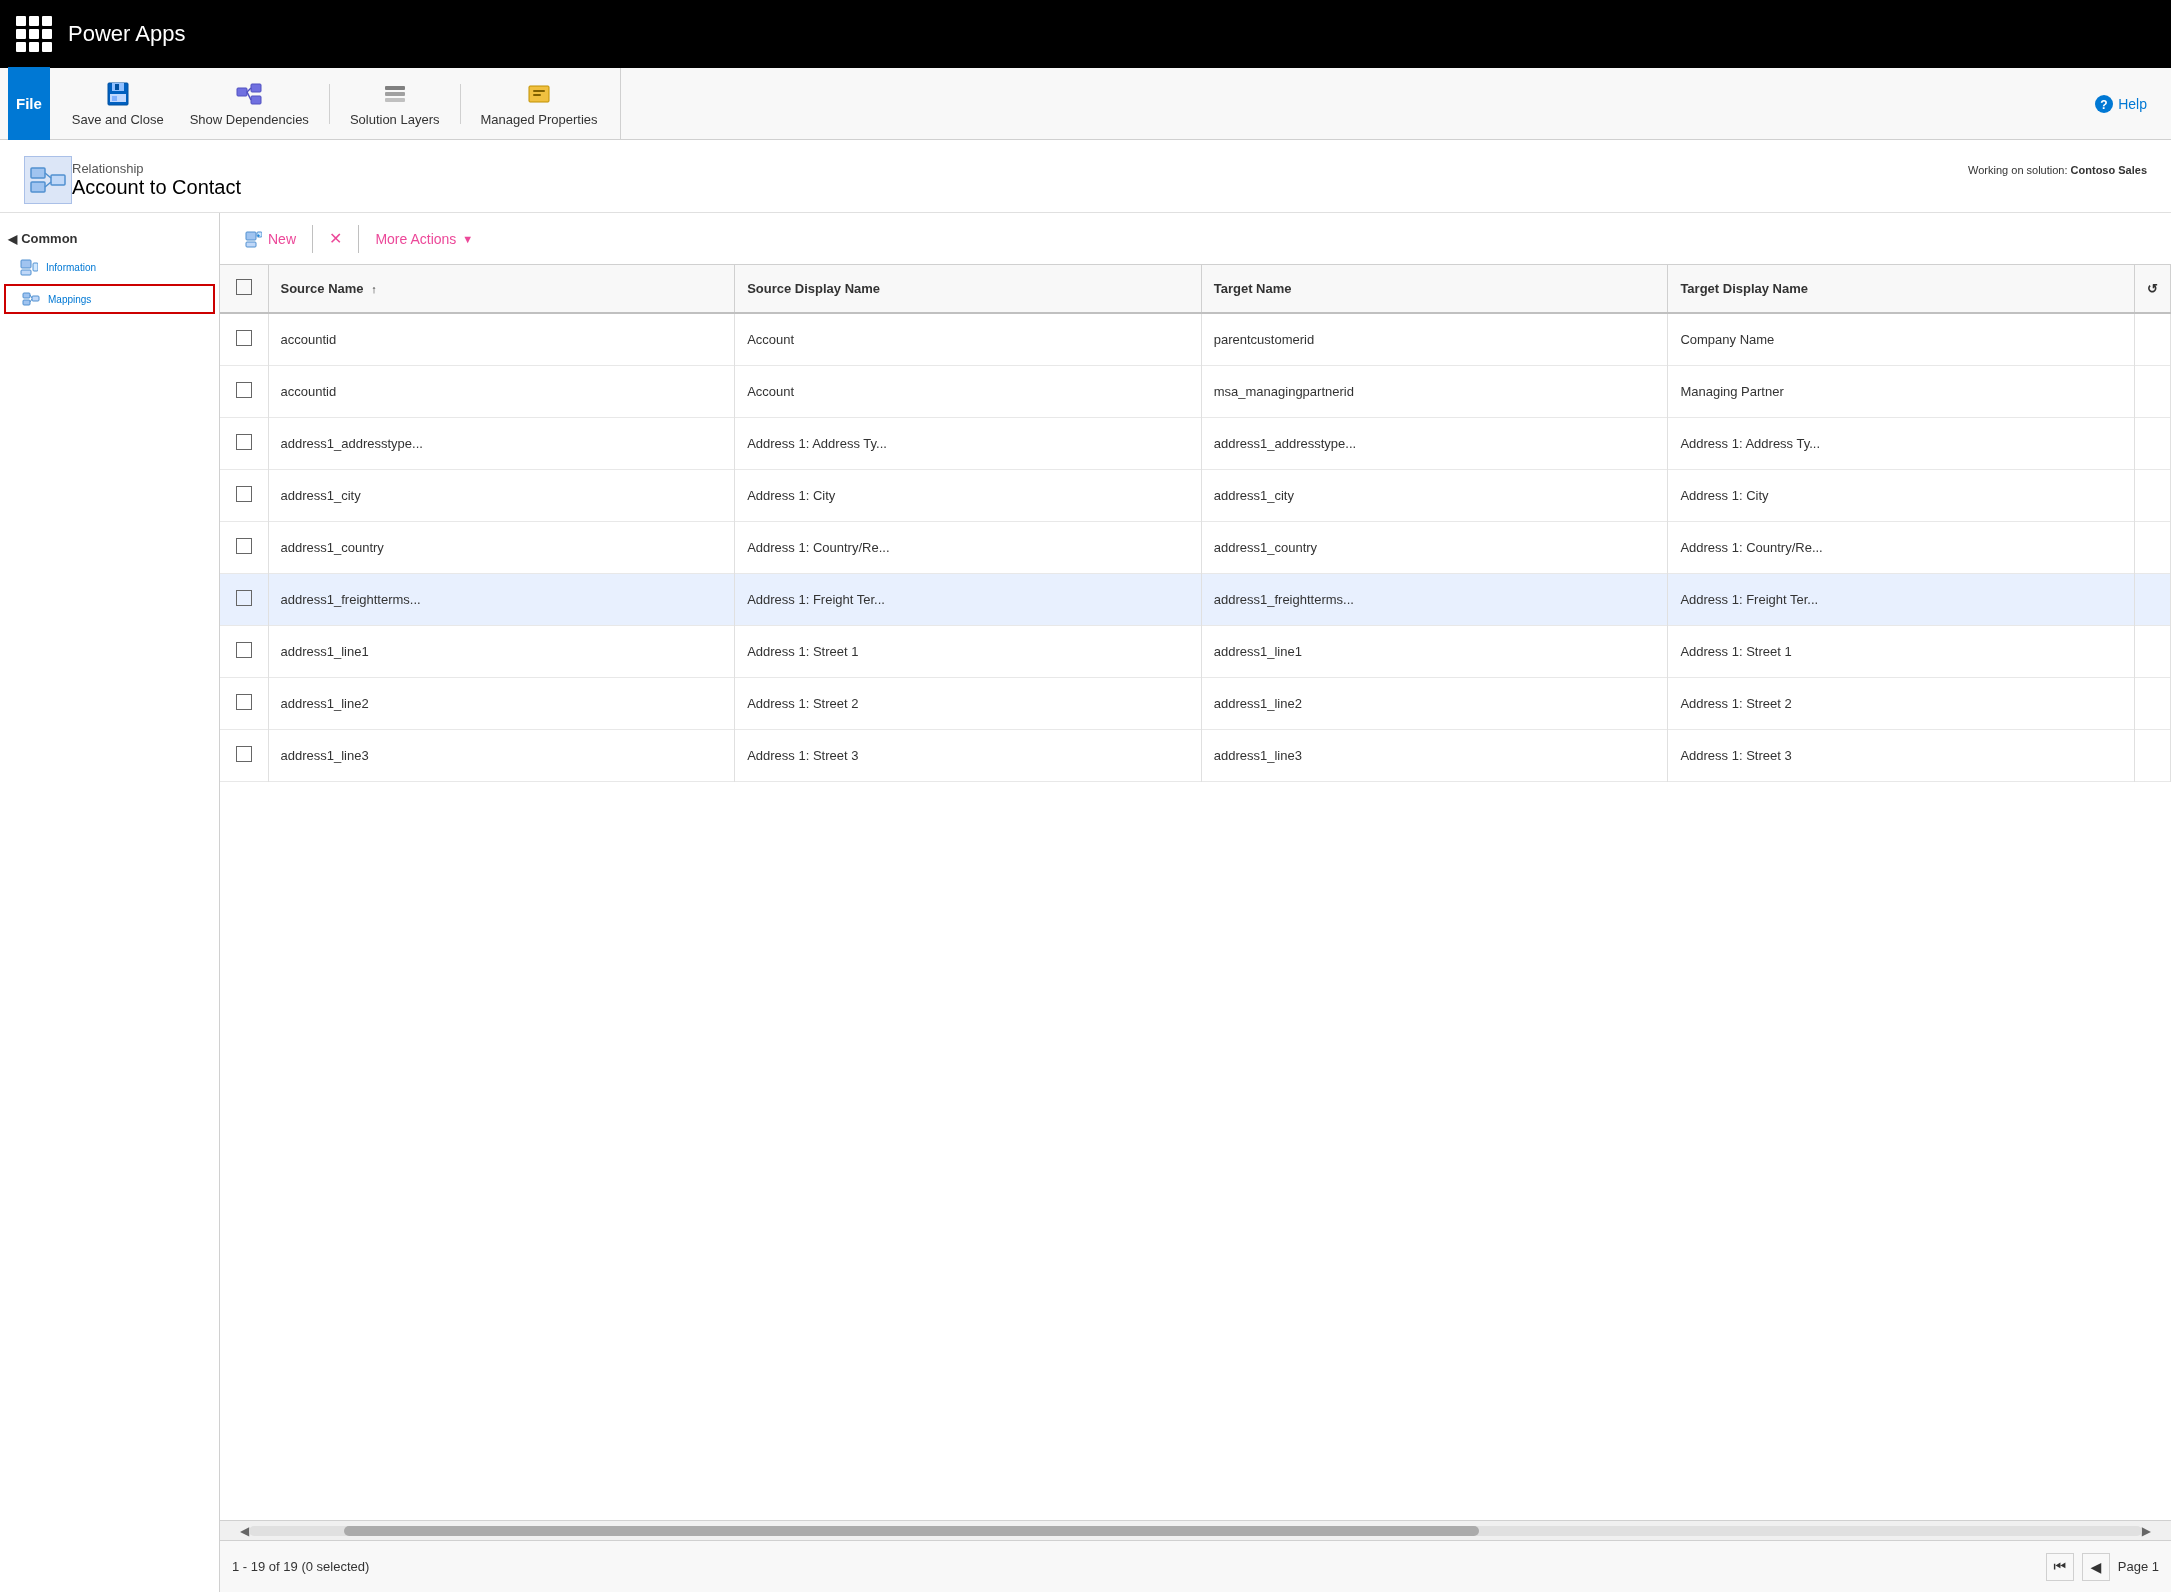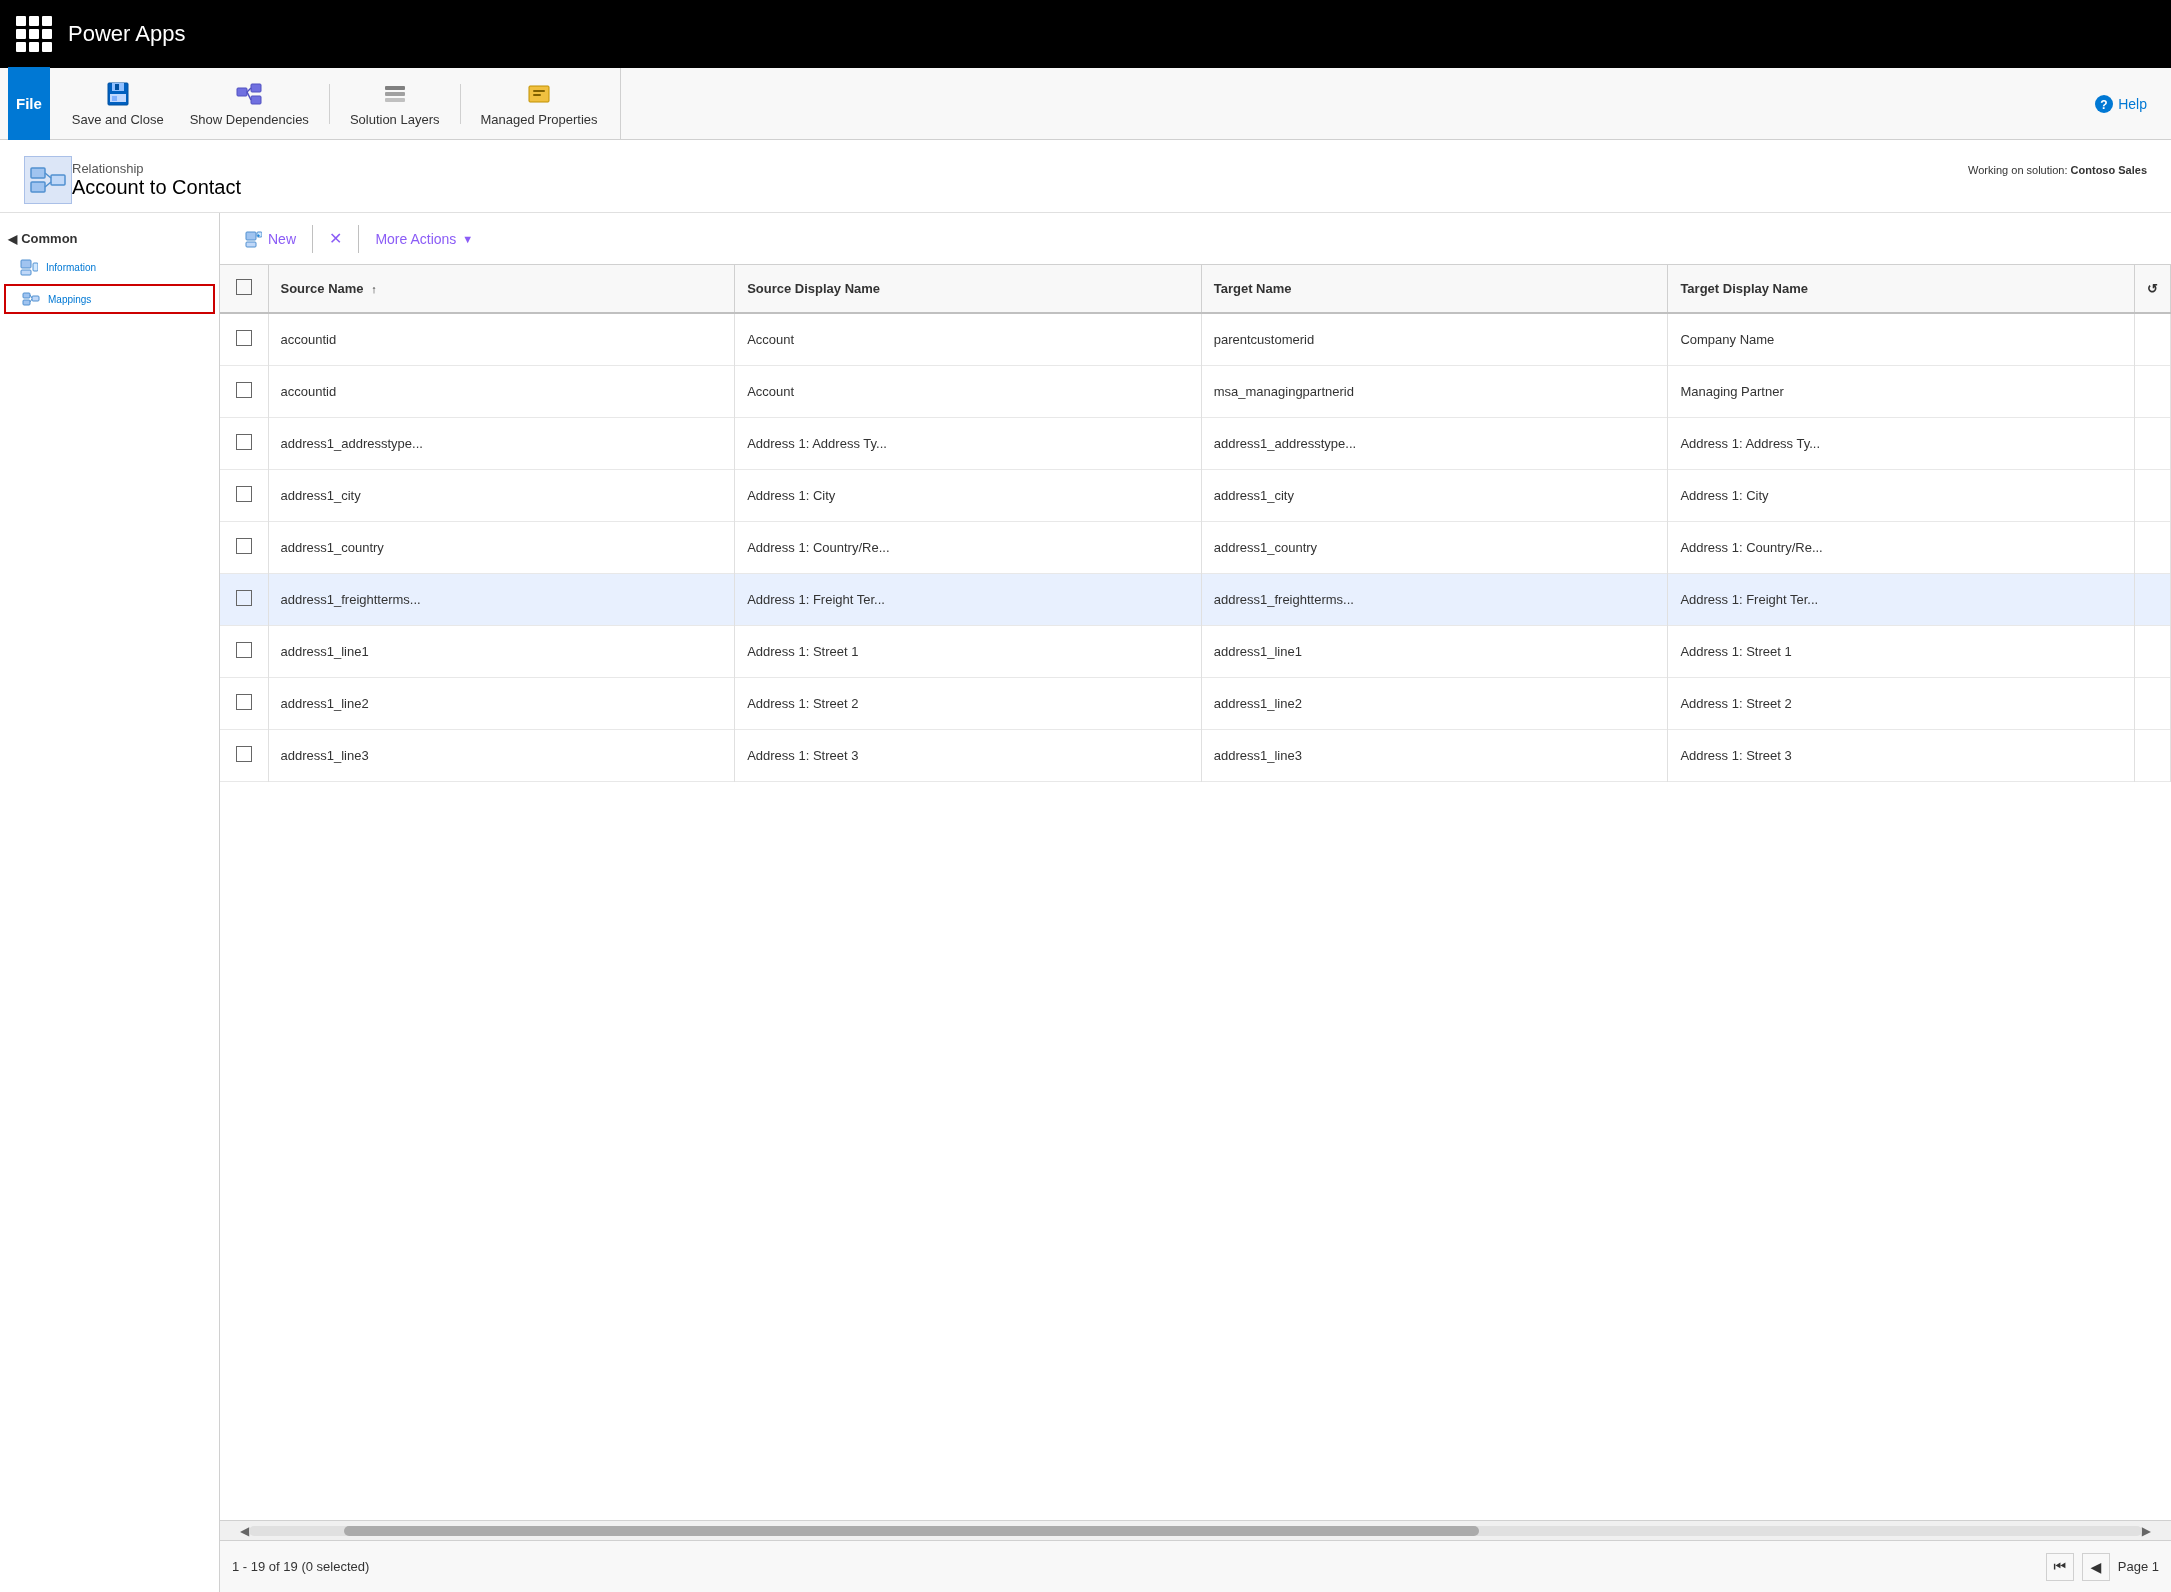--- a/index.html
+++ b/index.html
@@ -149,21 +149,21 @@
 
     
     .grid-toolbar {
       display: flex; align-items: center; gap: 0;
       padding: 10px 12px;
       border-bottom: 1px solid #d0d0d0;
     }
     .toolbar-btn {
       display: flex; align-items: center; gap: 6px;
       background: transparent; border: none; cursor: pointer;
-      padding: 6px 12px; font-size: 14px; color: #8b5cf6;
+      padding: 6px 12px; font-size: 14px; color: #ec4899;
       border-radius: 2px;
     }
     .toolbar-separator {
       width: 1px; height: 28px; background: #c0c0c0; margin: 0 4px;
     }
     .toolbar-btn-icon { font-size: 16px; }
 
     
     .data-grid {
       flex: 1;

